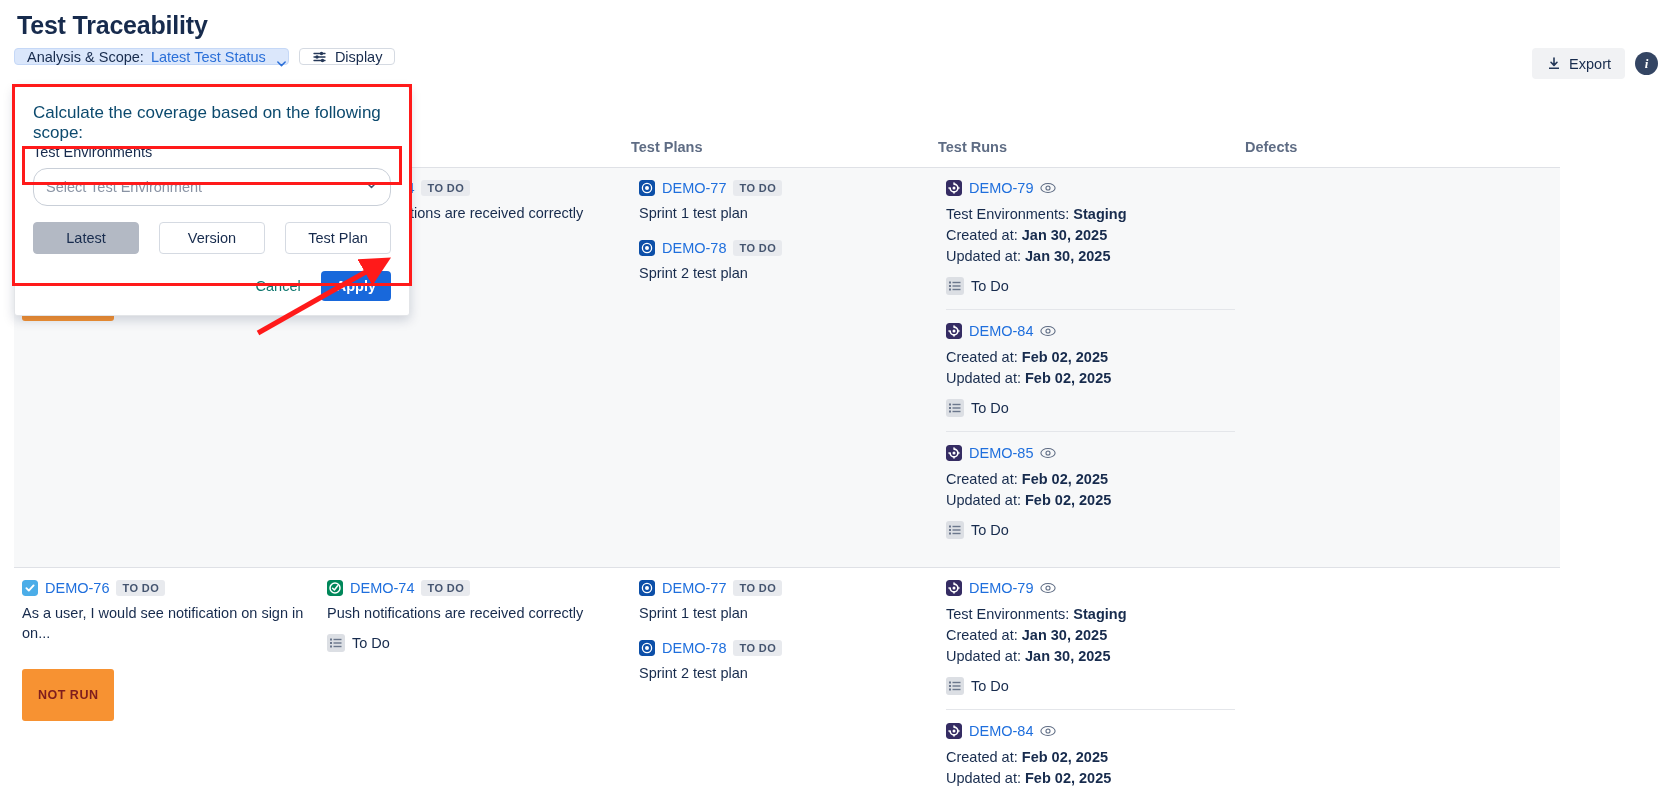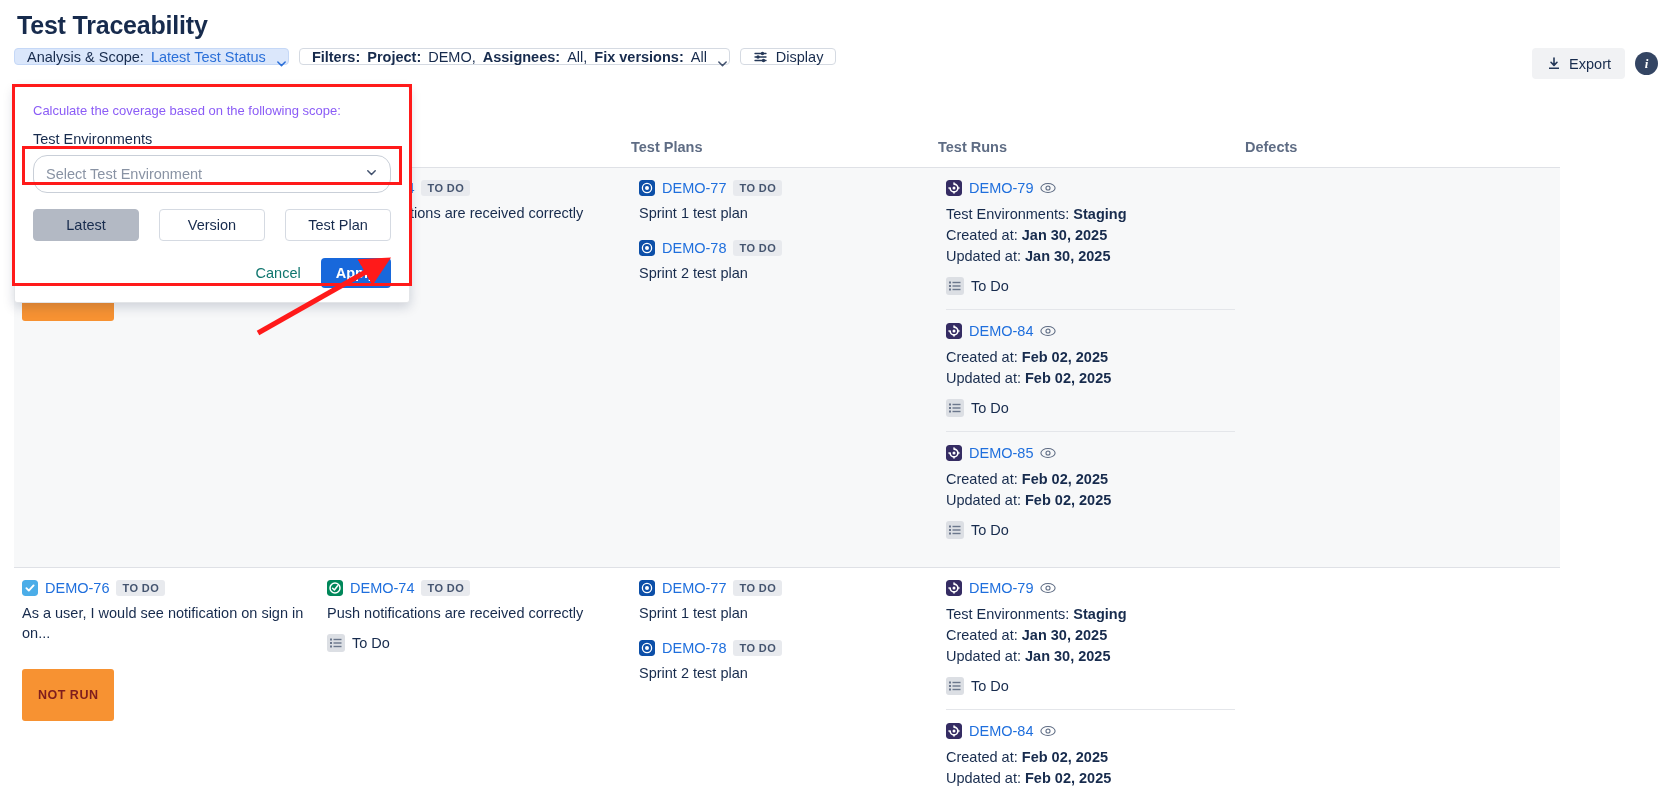--- a/index.html
+++ b/index.html
@@ -124,21 +124,21 @@
   .popup {
     position: absolute; left: 14px; top: 86px;
     width: 396px;
     background: #ffffff;
     border: 1px solid #e3e5e8;
     border-radius: 3px;
     box-shadow: 0 4px 12px rgba(9,30,66,0.18);
     padding: 16px 18px 14px 18px;
     z-index: 30;
   }
-  .popup-title { font-size: 13px; color: #8b5cf6; margin-bottom: 13px; }
+  .popup-title { font-size: 17px; color: #0c4a6e; margin-bottom: 1px; }
   .popup-label { font-size: 14.5px; color: #172b4d; margin-bottom: 8px; }
   .select-box {
     height: 38px; border: 1px solid #c9cfd8; border-radius: 14px;
     background: #fff; display: flex; align-items: center;
     padding: 0 12px; justify-content: space-between; cursor: pointer;
   }
   .select-ph { color: #8993a4; font-size: 14.5px; }
   .seg-row { display: flex; gap: 20px; margin-top: 16px; }
   .seg {
     flex: 1; height: 32px; border: 1px solid #d5dae2; border-radius: 4px;
@@ -173,34 +173,20 @@
     <div class="btn scope">
       <span>Analysis &amp; Scope:</span>
       <span class="scope-val">Latest Test Status</span>
       <span class="caret">
         <svg width="11" height="11" viewBox="0 0 12 12">
             <path d="M2 4.3 L6 8.3 L10 4.3" fill="none" stroke="#2a6fd8" stroke-width="1.6" stroke-linecap="round" stroke-linejoin="round"></path>
           </svg>
       </span>
     </div>
 
-    <div class="btn">
-      <span class="lbl-bold">Filters:</span>
-      <span class="lbl-bold">Project:</span>
-      <span>DEMO,</span>
-      <span class="lbl-bold">Assignees:</span>
-      <span>All,</span>
-      <span class="lbl-bold">Fix versions:</span>
-      <span>All</span>
-      <span class="caret">
-        <svg width="11" height="11" viewBox="0 0 12 12">
-            <path d="M2 4.3 L6 8.3 L10 4.3" fill="none" stroke="#42526e" stroke-width="1.6" stroke-linecap="round" stroke-linejoin="round"></path>
-          </svg>
-      </span>
-    </div>
 
     <div class="btn">
       <span style="display:inline-flex;">
         <svg width="16" height="16" viewBox="0 0 16 16">
           <g stroke="#253858" stroke-width="1.3" stroke-linecap="round">
             <line x1="2" y1="4.5" x2="13" y2="4.5"></line>
             <line x1="2" y1="8" x2="13" y2="8"></line>
             <line x1="2" y1="11.5" x2="13" y2="11.5"></line>
           </g>
           <circle cx="9.5" cy="4.5" r="1.7" fill="#253858"></circle>

